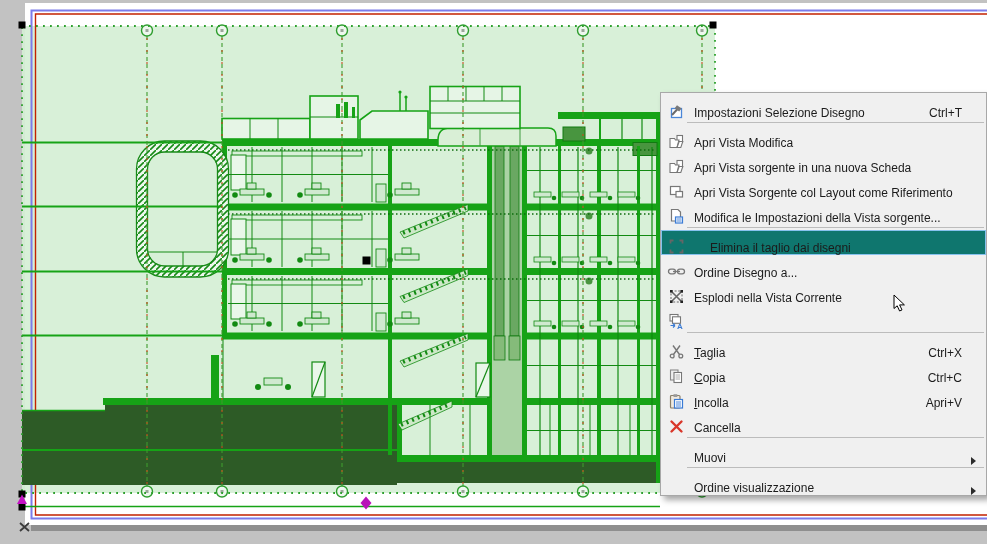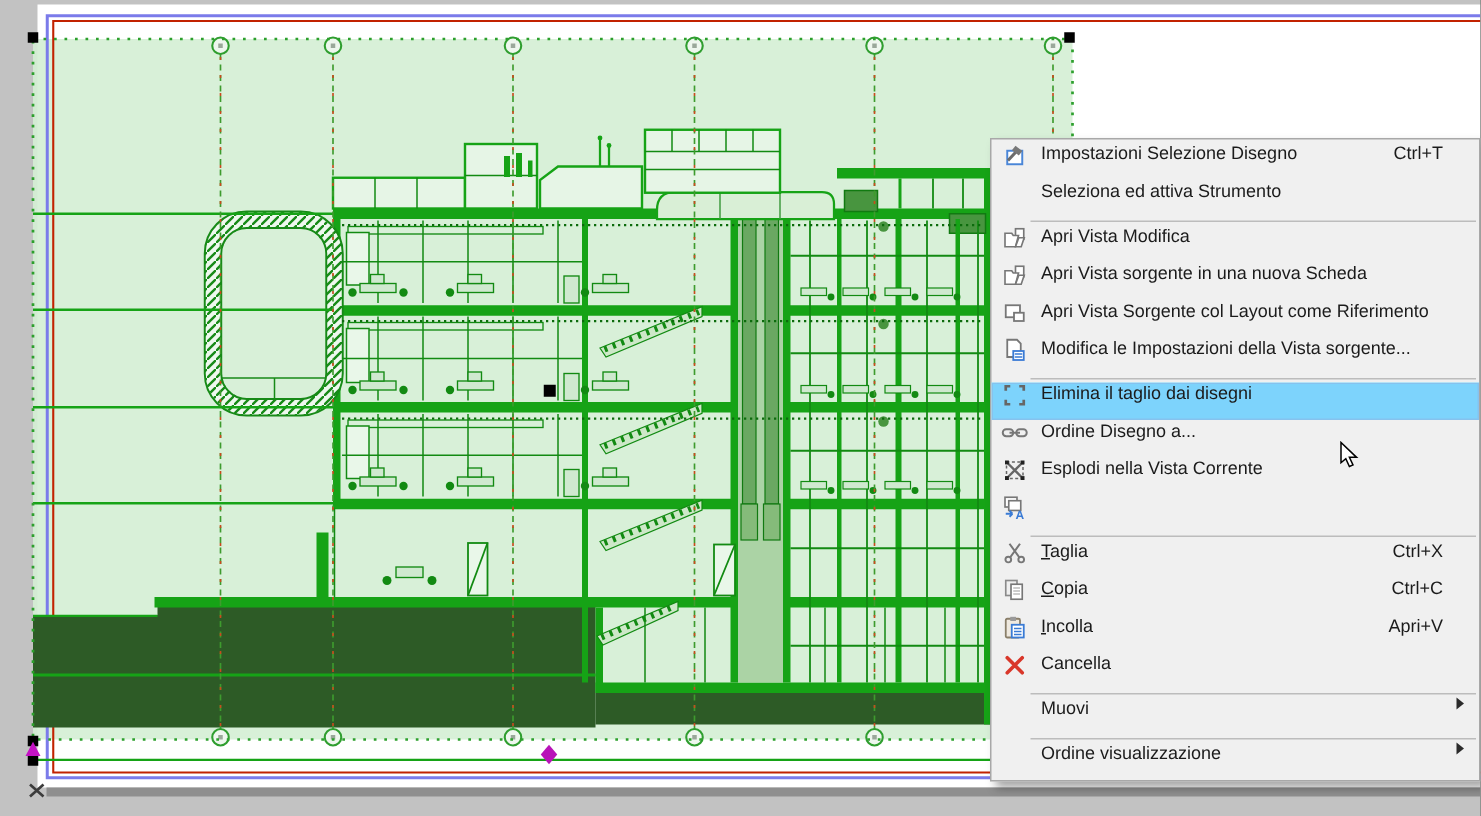--- a/index.html
+++ b/index.html
@@ -3,23 +3,23 @@
 <meta charset="utf-8">
 <style>
   html,body{margin:0;padding:0;background:#555;}
   .screen{position:relative;width:987px;height:544px;overflow:hidden;background:#c2c2c2;
           font-family:"Liberation Sans",sans-serif;}
   .scene{position:absolute;left:0;top:0;}
   
   .context-menu{position:absolute;left:660px;top:92px;width:327px;box-sizing:border-box;
     background:#f0f0f0;border:1px solid #a8a8a8;padding-top:2px;
     box-shadow:4px 4px 6px rgba(0,0,0,.35);font-size:12px;color:#1b1b1b;}
-  .menu-item{height:25px;display:flex;align-items:flex-start;padding:0 8px 0 5px;
+  .menu-item{height:25px;display:flex;align-items:flex-end;padding:0 8px 0 5px;
     position:relative;white-space:nowrap;cursor:default;}
-  .menu-item.highlighted{background:#7dd3fc;box-shadow:inset 0 0 0 1px #86c2ee;}
+  .menu-item.highlighted{background:#0f766e;box-shadow:inset 0 0 0 1px #86c2ee;gap:16px;}
   .menu-icon{width:21px;height:17px;flex:none;margin-right:7px;display:flex;
     align-items:center;justify-content:center;}
   .menu-label{flex:none;}
   .menu-label .u{text-decoration:underline;}
   .menu-shortcut{margin-left:auto;padding-right:16px;}
   .submenu-arrow{margin-left:auto;width:0;height:0;border-top:4px solid transparent;
     border-bottom:4px solid transparent;border-left:5px solid #2b2b2b;margin-right:2px;}
   .menu-separator{height:5px;display:flex;align-items:center;}
   .menu-separator>div{height:1px;background:#bcbcbc;flex:1;margin:0 2px 0 26px;}
   
@@ -319,24 +319,20 @@
         <span class="menu-icon">
           <svg width="17" height="17">
             <rect x="3.5" y="5.5" width="10" height="9" fill="#fff" stroke="#4a86d8" stroke-width="1.3"></rect>
             <path d="M4,12 L10,5.5" stroke="#6b6b6b" stroke-width="2"></path>
             <path d="M9,2.2 l4.6,3.4 l-2.4,3 l-4.6,-3.4 z" fill="#787878"></path>
           </svg>
         </span>
         <span class="menu-label">Impostazioni Selezione Disegno</span>
         <span class="menu-shortcut">Ctrl+T</span>
       </div>
-      <div class="menu-item">
-        <span class="menu-icon"></span>
-        <span class="menu-label">Seleziona ed attiva Strumento</span>
-      </div>
       <div class="menu-separator">
         <div></div>
       </div>
       <div class="menu-item">
         <span class="menu-icon">
           <svg width="17" height="17">
             <rect x="9" y="2.5" width="5.5" height="7" fill="#fff" stroke="#777" stroke-width="1.1"></rect>
             <path d="M2,14.5 V5.5 H6.5 L7.5,7 H11 L9,14.5 Z" fill="#fff" stroke="#777" stroke-width="1.1"></path>
             <path d="M9,14.5 L11.2,8.5 H14.8 L12.8,14.5 Z" fill="#fff" stroke="#777" stroke-width="1.1"></path>
           </svg>

